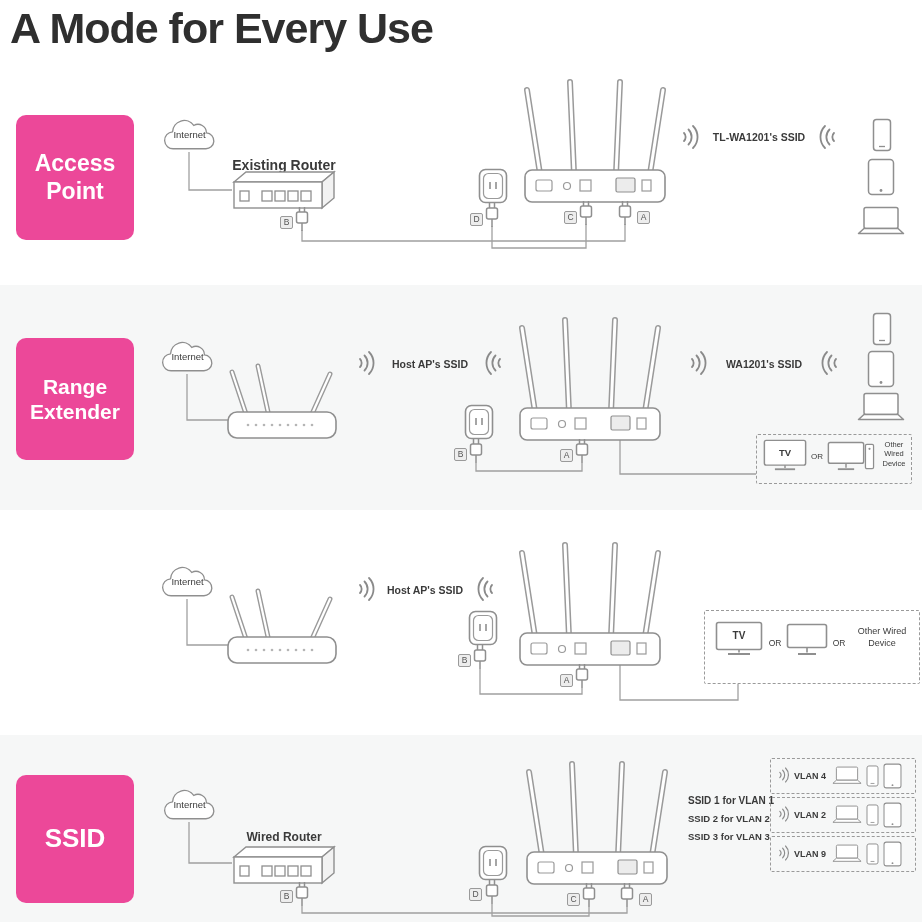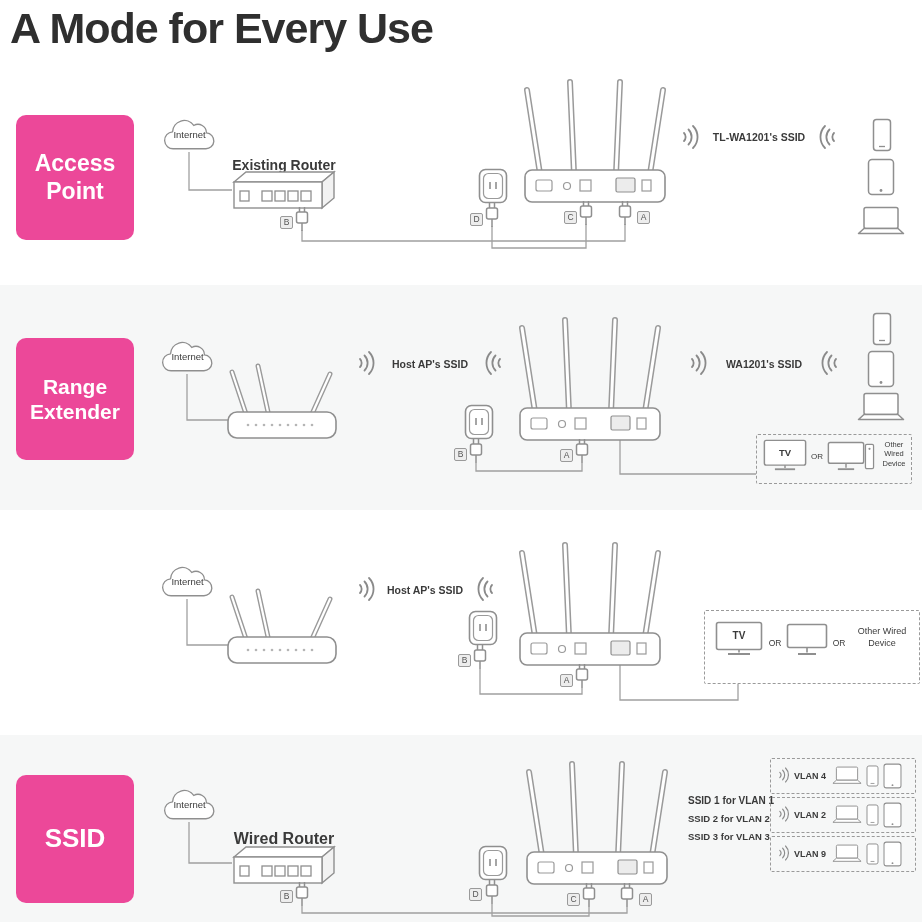--- a/index.html
+++ b/index.html
@@ -306,21 +306,21 @@
   <div class="lbl" style="left:830px;top:638px;width:18px;font-size:8.5px;">OR</div>
   <div class="lbl" style="left:852px;top:626px;width:60px;font-size:9px;line-height:1.3;">Other Wired Device</div>
 
   <div class="mode-box" style="top:775px;height:128px;font-size:26px;">SSID</div>
 
   <svg class="icon" style="left:162px;top:788px;" width="55" height="34">
       <use href="#sym-cloud"></use>
     </svg>
   <div class="lbl" style="left:164px;top:799px;width:51px;font-size:9.5px;">Internet</div>
 
-  <div class="lbl lbl-bold" style="left:232px;top:830px;width:104px;font-size:16px;">Wired Router</div>
+  <div class="lbl lbl-bold" style="left:232px;top:830px;width:104px;font-size:12px;">Wired Router</div>
   <svg class="icon" style="left:232px;top:845px;" width="104" height="40">
       <use href="#sym-wired-router"></use>
     </svg>
   <svg class="icon" style="left:294px;top:882px;" width="16" height="24">
       <use href="#sym-plug"></use>
     </svg>
   <div class="badge" style="left:280px;top:890px;">B</div>
 
   <svg class="icon" style="left:478px;top:845px;" width="30" height="36">
       <use href="#sym-outlet"></use>

